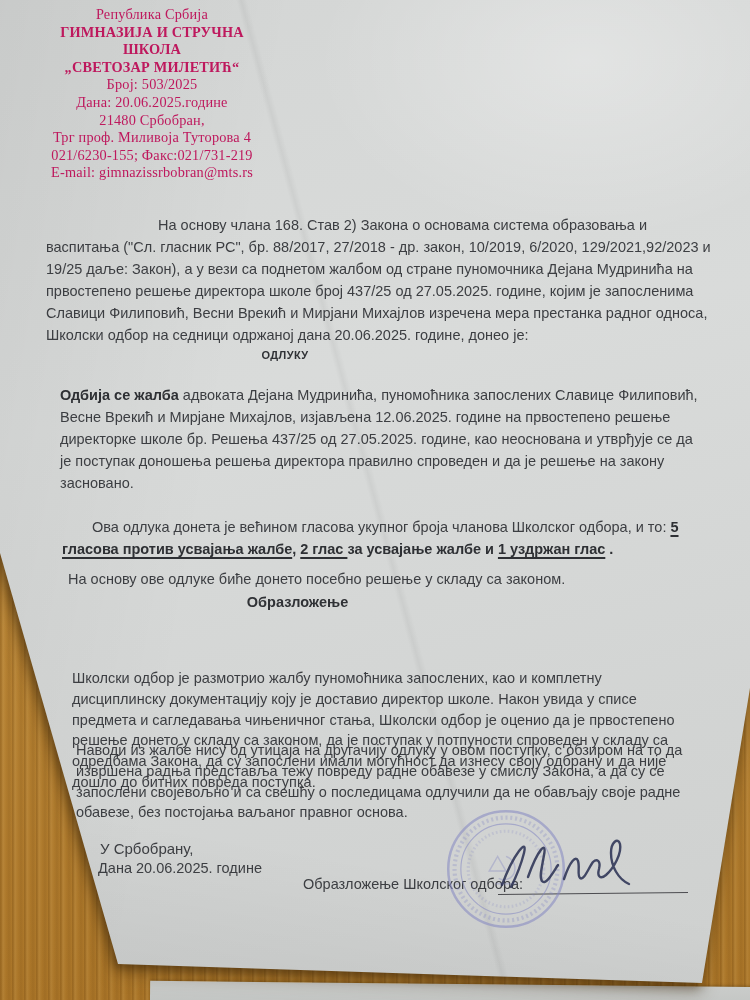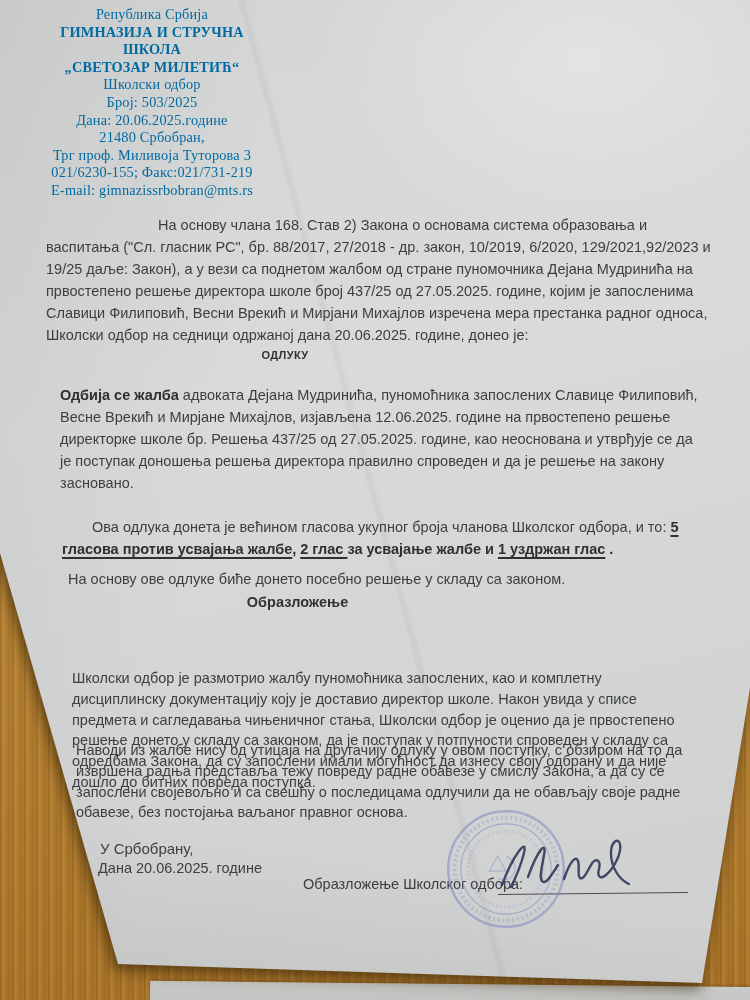--- a/index.html
+++ b/index.html
@@ -38,21 +38,21 @@
       linear-gradient(75deg, rgba(0,0,0,0) 49.5%, rgba(0,0,0,0.045) 50%, rgba(0,0,0,0) 50.6%),
       linear-gradient(190deg, rgba(0,0,0,0) 82%, rgba(0,0,0,0.07) 100%),
       linear-gradient(168deg,#d4d6d5 0%,#d9dbda 38%,#d3d5d4 70%,#ced0cf 100%);
   }
   .content{position:absolute;inset:0;color:#3c3e42;}
   .content div{position:absolute;}
 
   .letterhead{
     left:38px;top:6px;width:228px;text-align:center;
     font-family:"Liberation Serif",serif;font-size:14.3px;line-height:17.6px;
-    color:#0369a1;letter-spacing:0.2px;
+    color:#be185d;letter-spacing:0.2px;
   }
   .lh-line{position:static !important;}
   .lh-bold{font-weight:700;}
 
   .para{font-size:14.5px;line-height:22px;text-align:left;}
   .p-intro{left:46px;top:214px;width:668px;text-indent:112px;}
   .h-odluku{left:0;top:349px;width:570px;text-align:center;font-weight:700;font-size:11px;color:#2f3135;letter-spacing:0.4px;}
   .p-decision{left:60px;top:384px;width:646px;}
   .p-votes{left:62px;top:516px;width:640px;text-indent:30px;}
   .p-follow{left:68px;top:568px;width:640px;}
@@ -76,25 +76,24 @@
 <div class="under-sheet"></div>
 
 <div class="paper">
   <div class="paper-face"></div>
   <div class="content">
 
     <div class="letterhead">
       <div class="lh-line">Република Србија</div>
       <div class="lh-line lh-bold">ГИМНАЗИЈА И СТРУЧНА ШКОЛА</div>
       <div class="lh-line lh-bold">„СВЕТОЗАР МИЛЕТИЋ“</div>
-      <div class="lh-line">Школски одбор</div>
       <div class="lh-line">Број: 503/2025</div>
       <div class="lh-line">Дана: 20.06.2025.године</div>
       <div class="lh-line">21480 Србобран,</div>
-      <div class="lh-line">Трг проф. Миливоја Туторова 3</div>
+      <div class="lh-line">Трг проф. Миливоја Туторова 4</div>
       <div class="lh-line">021/6230-155; Факс:021/731-219</div>
       <div class="lh-line">E-mail: gimnazissrbobran@mts.rs</div>
     </div>
 
     <div class="para p-intro">На основу члана 168. Став 2) Закона о основама система образовања и васпитања ("Сл. гласник РС", бр. 88/2017, 27/2018 - др. закон, 10/2019, 6/2020, 129/2021,92/2023 и 19/25 даље: Закон), а у вези са поднетом жалбом од стране пуномочника Дејана Мудринића на првостепено решење директора школе број 437/25 од 27.05.2025. године, којим је запосленима Славици Филиповић, Весни Врекић и Мирјани Михајлов изречена мера престанка радног односа, Школски одбор на седници одржаној дана 20.06.2025. године, донео је:</div>
 
     <div class="h-odluku">ОДЛУКУ</div>
 
     <div class="para p-decision"><span class="bold">Одбија се жалба</span><span> адвоката Дејана Мудринића, пуномоћника запослених Славице Филиповић, Весне Врекић и Мирјане Михајлов, изјављена 12.06.2025. године на првостепено решење директорке школе бр. Решења 437/25 од 27.05.2025. године, као неоснована и утврђује се да је поступак доношења решења директора правилно спроведен и да је решење на закону засновано.</span></div>
 

